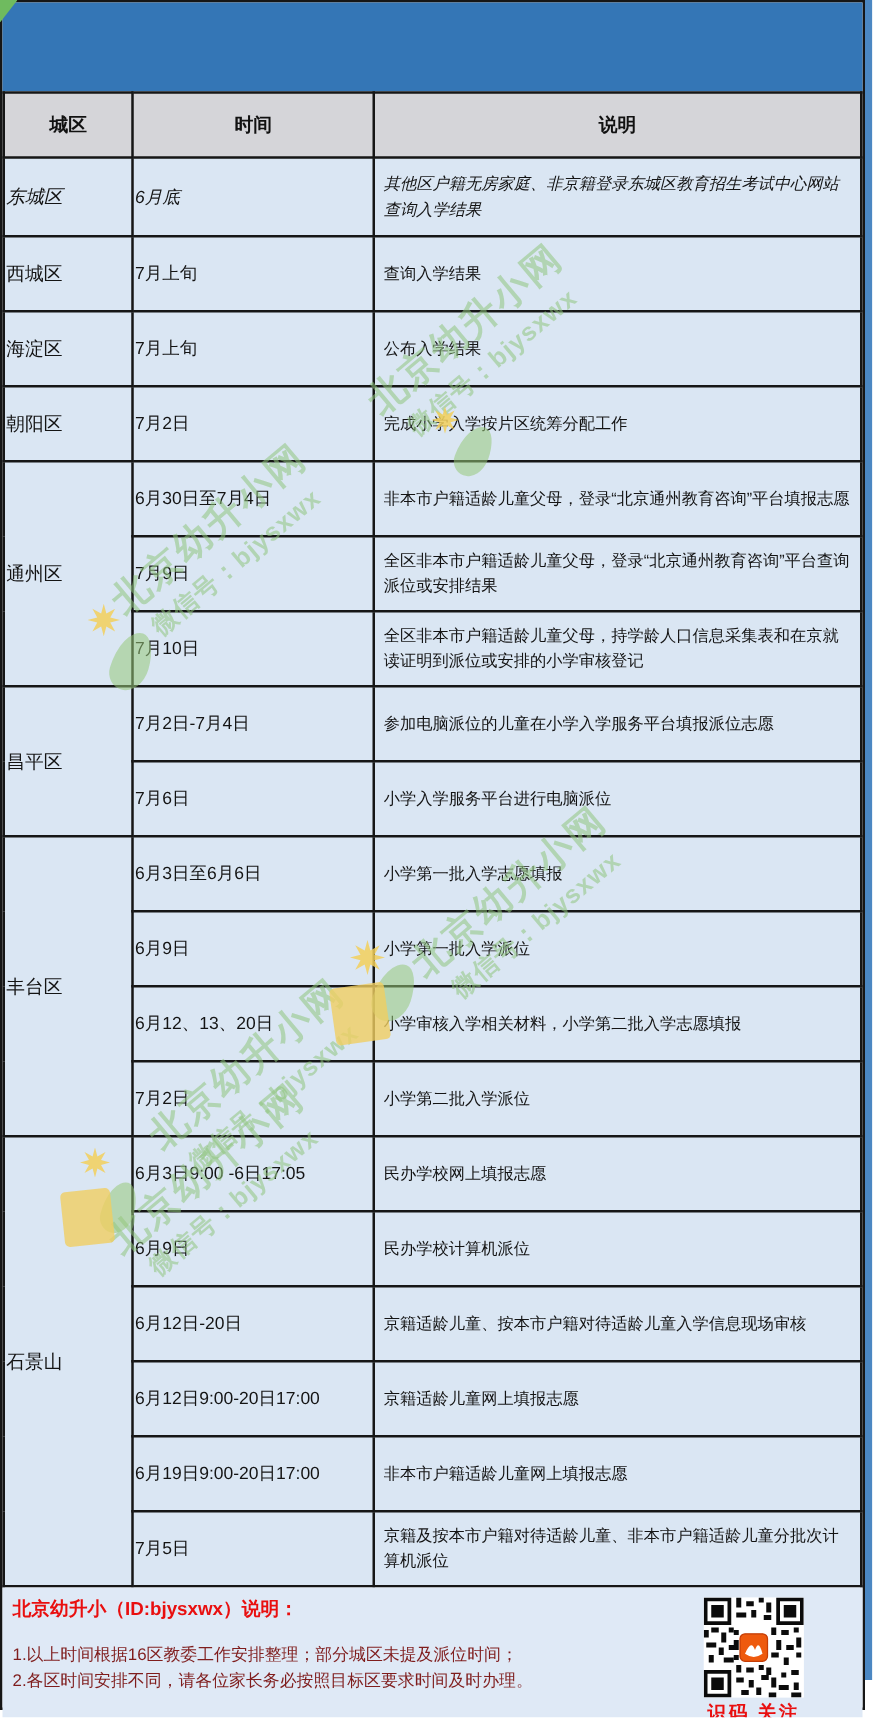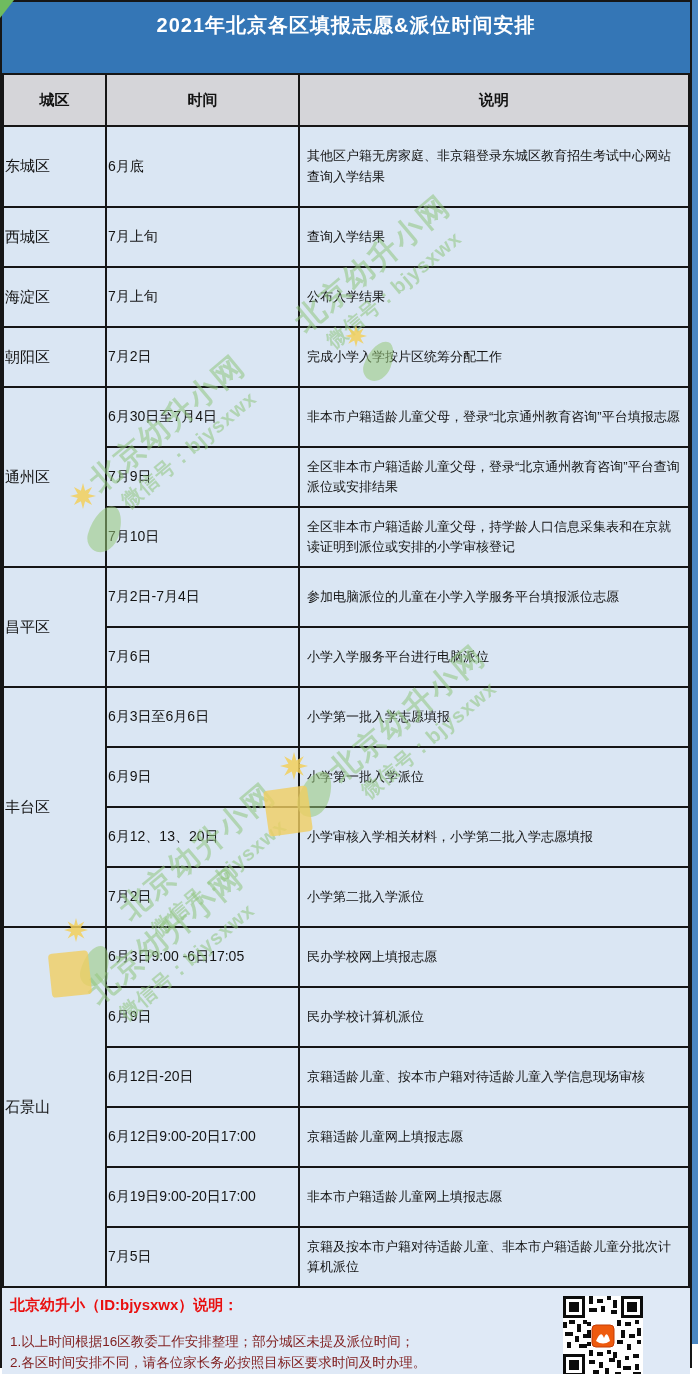--- a/index.html
+++ b/index.html
@@ -19,21 +19,21 @@
 
   
   table.sched{border-collapse:collapse;width:100%;table-layout:fixed;}
   table.sched col.c1{width:103px;} table.sched col.c2{width:193px;}
   table.sched th{background:#d5d5d9;height:48px;font-size:15px;font-weight:bold;color:#111;}
   table.sched th,table.sched td{border:2px solid #161616;vertical-align:middle;}
   table.sched td{background:#dae6f3;color:#141414;}
   td.district{font-size:15px;}
   td.time{font-size:14px;}
   td.desc{font-size:13px;line-height:1.55;padding:4px 7px;}
-  tr.r{height:60px;} tr.r-tall{height:81px;}
+  tr.r{height:60px;} tr.r-tall{height:63px;font-style:italic;}
 
   
   .footer{flex:1;background:#dfe9f6;display:flex;box-sizing:border-box;padding:6px 8px 4px 8px;}
   .footer-text{flex:1;padding-top:2px;}
   .footer-heading{color:#e90f0f;font-weight:bold;font-size:15px;margin-bottom:17px;}
   .footer-note{color:#7f1d1d;font-size:13.5px;line-height:1.55;}
   .qr-block{width:158px;display:flex;flex-direction:column;align-items:center;}
   .qr-code{width:80px;height:80px;background:#fff;margin-top:2px;}
   .qr-caption{color:#e90f0f;font-weight:bold;font-size:15px;margin-top:3px;letter-spacing:2px;}
 
@@ -50,21 +50,20 @@
 </style>
 </head>
 <body>
 
 <div class="poster">
   <div class="blue-stripe"></div>
 
   <div class="frame">
 
     <div class="banner">
-      <div class="title">2021年北京各区填报志愿&amp;派位时间安排</div>
     </div>
 
     <table class="sched">
       <colgroup>
           <col class="c1">
           <col class="c2">
           <col class="c3">
         </colgroup>
       <thead>
         <tr>

